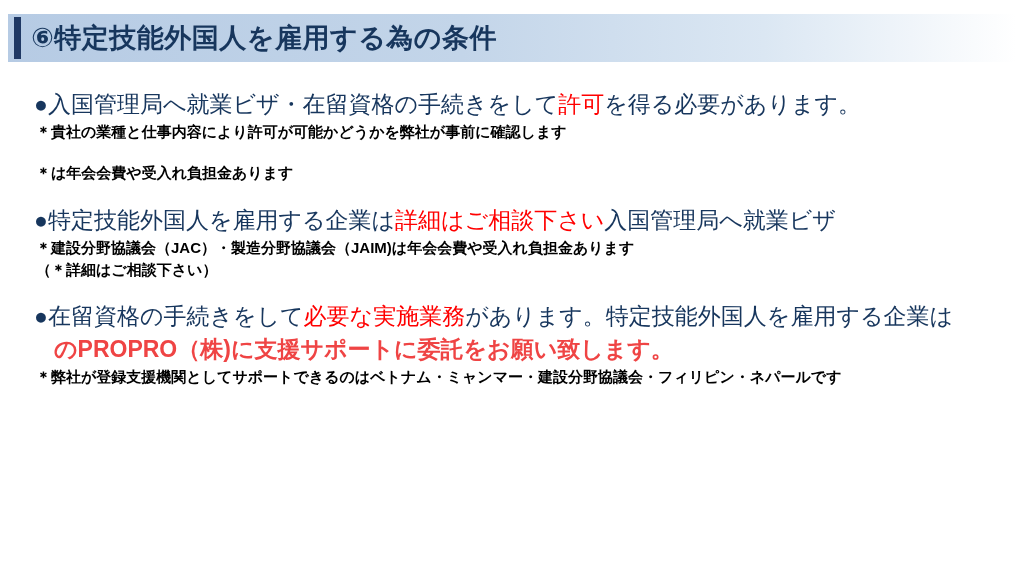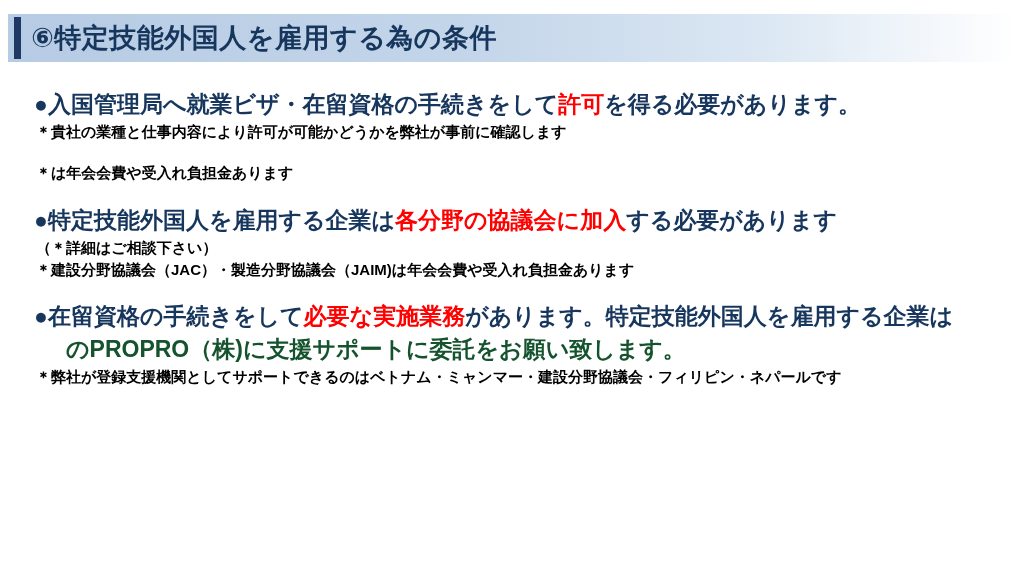--- a/index.html
+++ b/index.html
@@ -52,43 +52,43 @@
     position: absolute;
     top: 88px;
     left: 34px;
     width: 970px;
   }
   .block {
     margin-bottom: 2px;
   }
   .bullet-line {
     font-size: 23px;
-    font-weight: bold;
+    font-weight: normal;
     color: #17365d;
     line-height: 1.42;
     white-space: nowrap;
   }
   .hl {
     color: #ff0000;
   }
   .sub-line {
     font-size: 15px;
     font-weight: bold;
     color: #000000;
     line-height: 1.45;
     white-space: nowrap;
     margin-left: 2px;
   }
   .indent-line {
     font-size: 23px;
     font-weight: bold;
-    color: #14532d;
+    color: #ef4444;
     line-height: 1.42;
     white-space: nowrap;
-    margin-left: 32px;
+    margin-left: 20px;
   }
   .gap-m { height: 18px; }
 </style>
 </head>
 <body>
 
 <div class="slide">
 
   <div class="title-bar">
     <div class="title-accent"></div>
@@ -107,24 +107,24 @@
     <div class="gap-m"></div>
 
     <div class="block">
       <div class="sub-line">＊は年会会費や受入れ負担金あります</div>
     </div>
 
     <div class="gap-m"></div>
 
     <div class="block">
       <div class="bullet-line">
-        <span>●特定技能外国人を雇用する企業は</span><span class="hl">各分野の協議会に加入</span><span>する必要があります</span>
+        <span>●特定技能外国人を雇用する企業は</span><span class="hl">詳細はご相談下さい</span><span>入国管理局へ就業ビザ</span>
       </div>
+      <div class="sub-line">＊建設分野協議会（JAC）・製造分野協議会（JAIM)は年会会費や受入れ負担金あります</div>
       <div class="sub-line">（＊詳細はご相談下さい）</div>
-      <div class="sub-line">＊建設分野協議会（JAC）・製造分野協議会（JAIM)は年会会費や受入れ負担金あります</div>
     </div>
 
     <div class="gap-m"></div>
 
     <div class="block">
       <div class="bullet-line">
         <span>●在留資格の手続きをして</span><span class="hl">必要な実施業務</span><span>があります。特定技能外国人を雇用する企業は</span>
       </div>
       <div class="indent-line">のPROPRO（株)に支援サポートに委託をお願い致します。</div>
       <div class="sub-line">＊弊社が登録支援機関としてサポートできるのはベトナム・ミャンマー・建設分野協議会・フィリピン・ネパールです</div>

